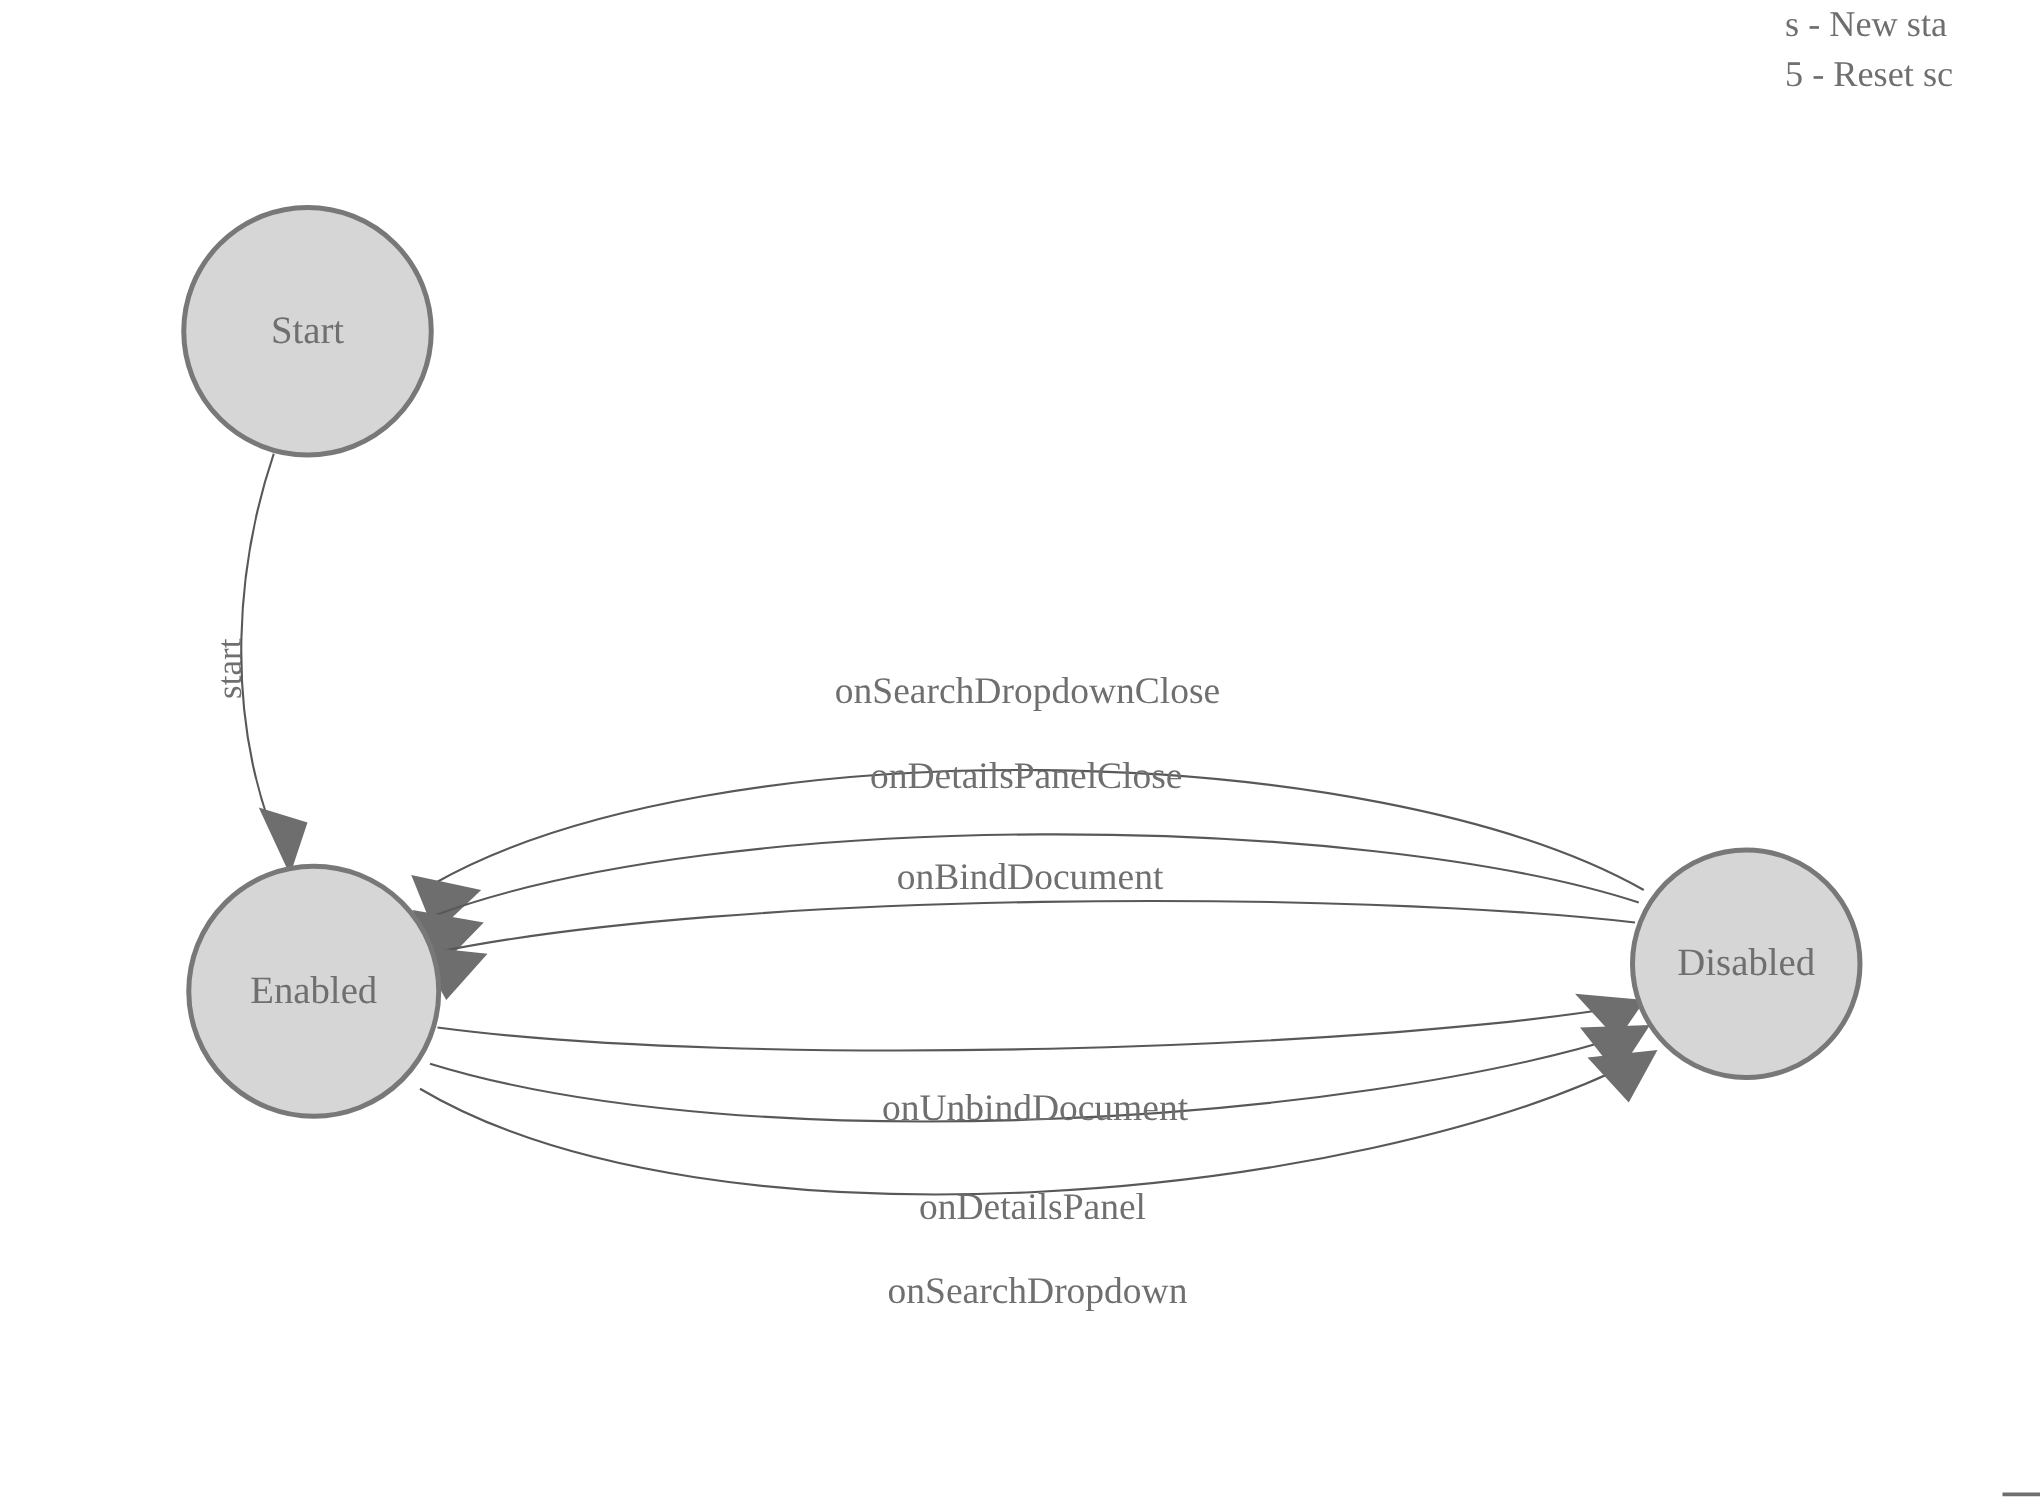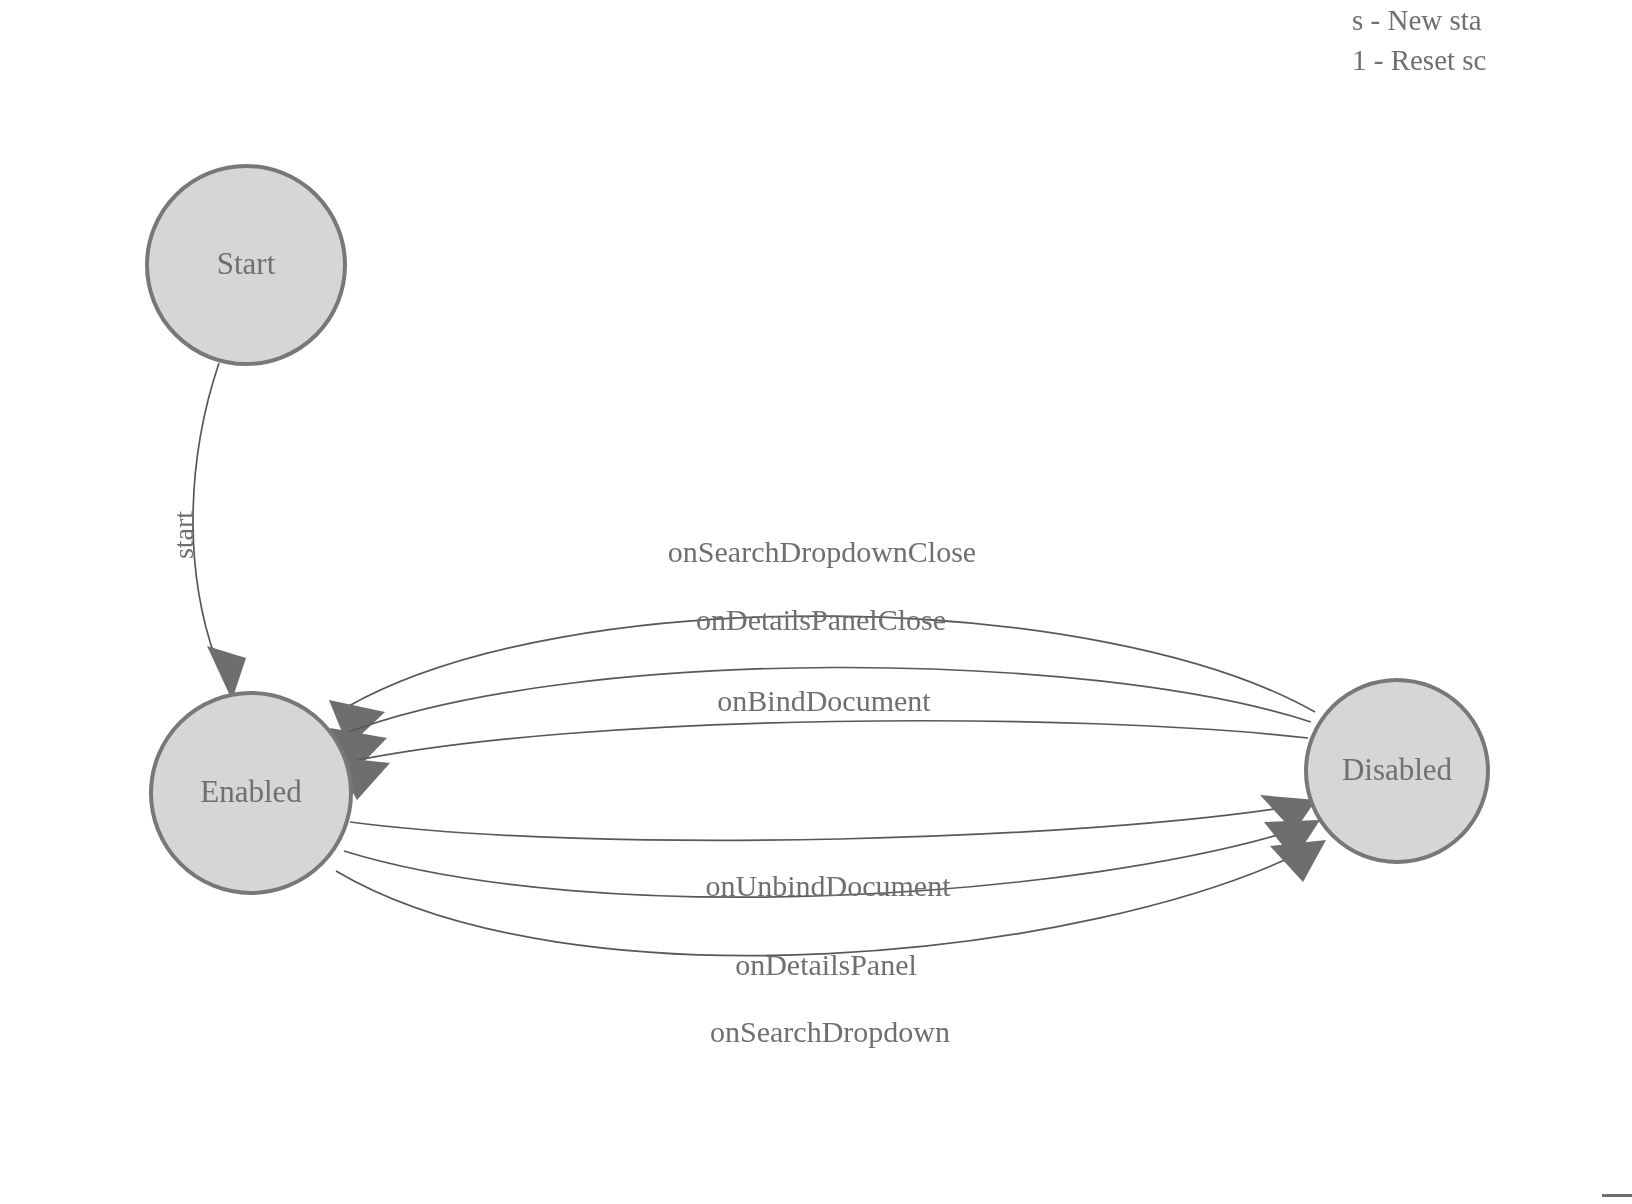--- a/index.html
+++ b/index.html
@@ -55,21 +55,21 @@
   }
   .edge-label-rotated {
     fill: #6f6f6f;
     font-family: "Liberation Serif", "DejaVu Serif", serif;
     font-size: 28px;
     text-anchor: middle;
   }
   #help-overlay {
     position: absolute;
     top: 0px;
-    left: 1352px;
+    left: 1428px;
     width: 204px;
     overflow: hidden;
     white-space: nowrap;
   }
   .help-line {
     color: #6f6f6f;
     font-family: "Liberation Serif", "DejaVu Serif", serif;
     font-size: 29px;
     line-height: 40px;
     white-space: nowrap;
@@ -151,18 +151,18 @@
     <text class="edge-label" x="828" y="896">onUnbindDocument</text>
 
     <text class="edge-label" x="826" y="975">onDetailsPanel</text>
 
     <text class="edge-label" x="830" y="1042">onSearchDropdown</text>
 
   </svg>
 
   <div id="help-overlay">
     <div class="help-line">s - New sta</div>
-    <div class="help-line">1 - Reset sc</div>
+    <div class="help-line">5 - Reset sc</div>
   </div>
 
   <div class="corner-mark"></div>
 
 </div>
 
 </body></html>

